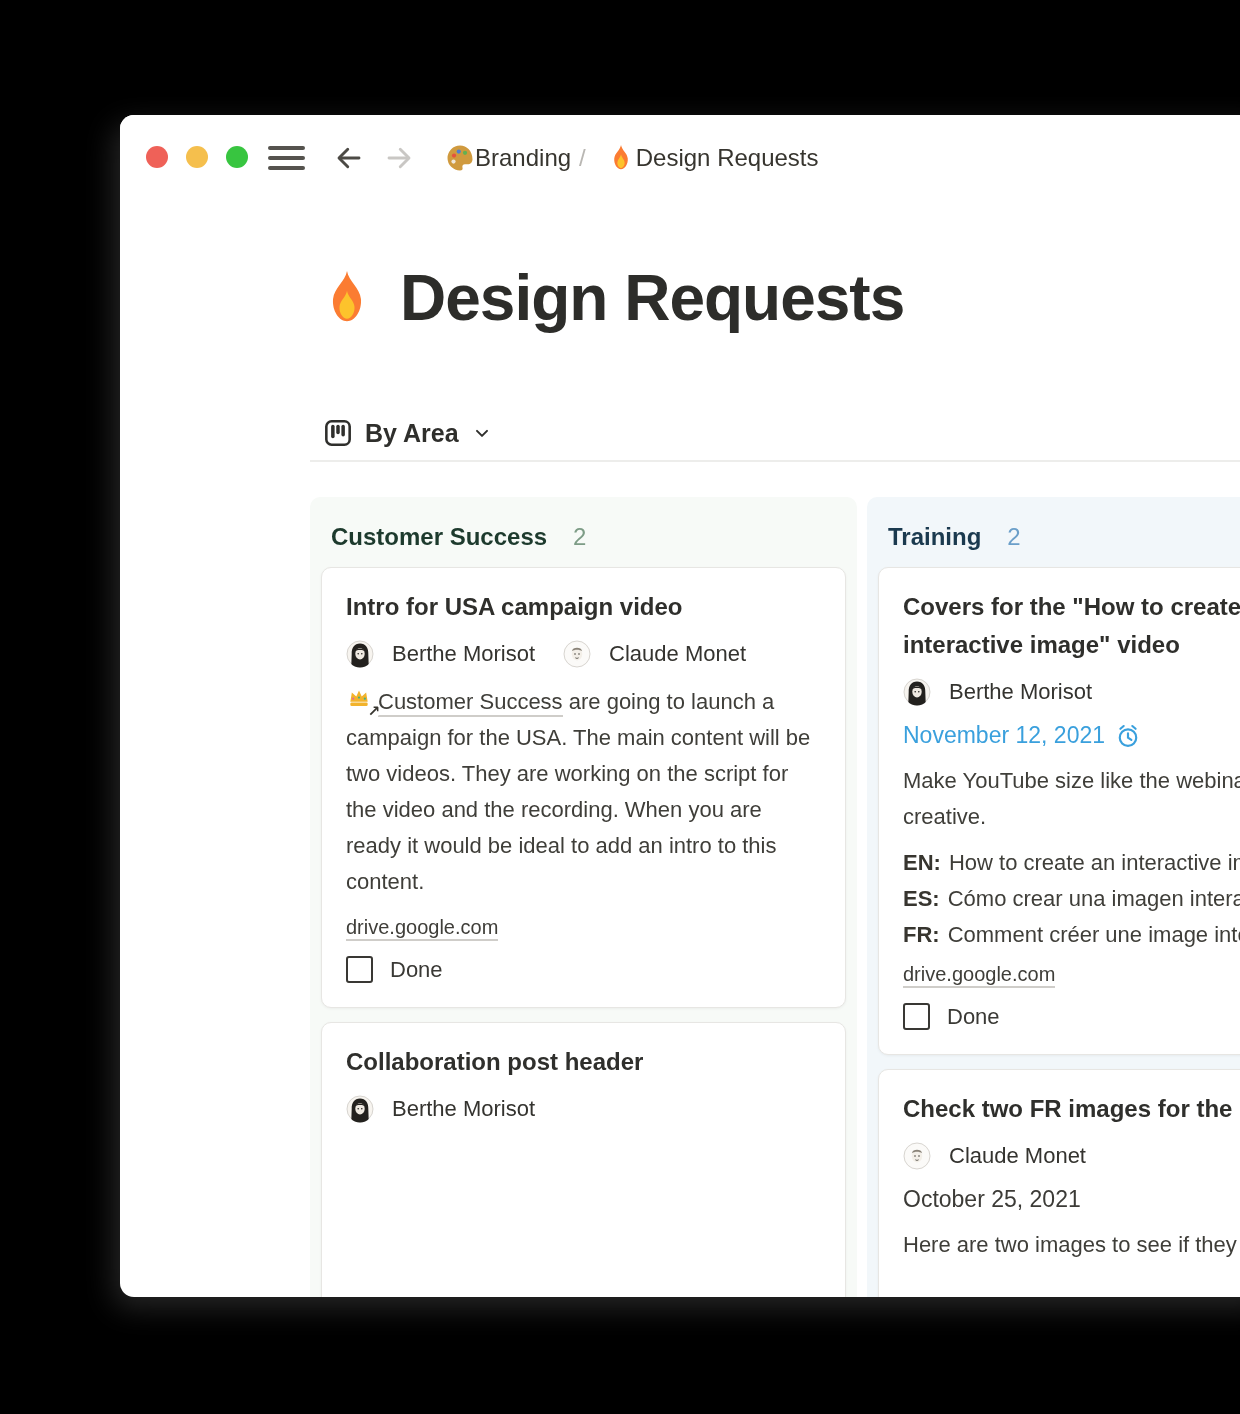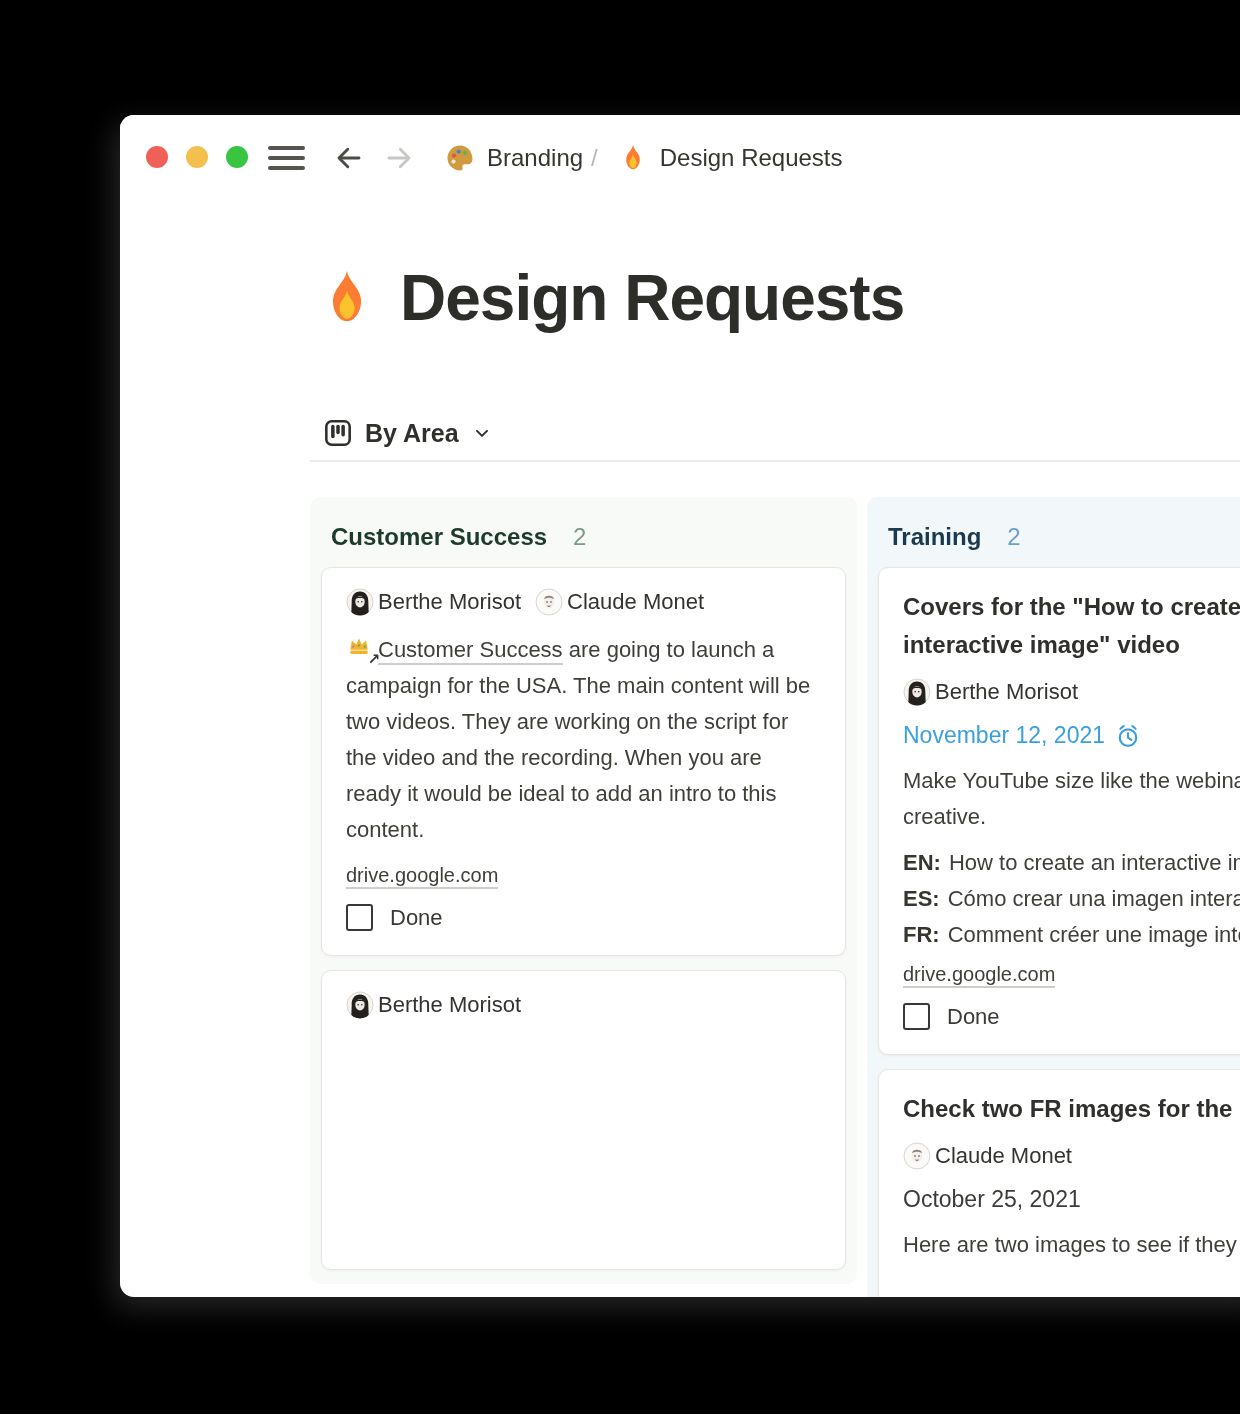--- a/index.html
+++ b/index.html
@@ -13,21 +13,21 @@
   .titlebar { position:absolute; left:0; top:0; right:0; height:86px; background:#fff; }
   .lights { position:absolute; left:26px; top:31px; display:flex; gap:18px; }
   .light { width:22px; height:22px; border-radius:50%; }
   .light.red { background:#ef6158; }
   .light.yellow { background:#f5bf4d; }
   .light.green { background:#38c540; }
   .nav { position:absolute; left:148px; top:23px; height:40px; display:flex; align-items:center; }
   .burger { width:37px; height:28px; display:flex; flex-direction:column; justify-content:space-between; padding:2px 0; margin-right:26px; cursor:pointer; }
   .burger span { display:block; height:4px; border-radius:2px; background:#55534e; }
   .navarrow { width:36px; height:36px; margin-right:14px; display:flex; align-items:center; justify-content:center; }
-  .crumb { display:flex; align-items:center; gap:12px; margin-left:14px; font-size:24px; color:#37352f; }
+  .crumb { display:flex; align-items:center; margin-left:14px; font-size:24px; color:#37352f; }
   .crumb-sep { margin:0 6px 0 8px; color:#b9b7b3; font-size:24px; }
   .emoji-s { width:30px; height:30px; display:inline-block; }
 
   
   .page-title { position:absolute; left:196px; top:146px; display:flex; align-items:center; gap:22px; }
   .page-title .flame { width:62px; height:62px; }
   .page-title h1 { font-size:64px; font-weight:700; color:#2d2d2a; letter-spacing:-1px; }
   .view-row { position:absolute; left:204px; top:304px; display:flex; gap:13px; cursor:pointer; }
   .view-row .boardicon { width:28px; height:28px; }
   .view-row .vlabel { font-size:25px; font-weight:600; color:#2f2f2c; }
@@ -45,21 +45,21 @@
   .tr .col-name { color:#1b3a4f; }
   .col-count { font-size:24px; margin-left:26px; }
   .cs .col-count { color:#7d9c86; }
   .tr .col-count { color:#6b9fc9; }
   .cardstack { display:flex; flex-direction:column; gap:14px; }
   .card { background:#fff; border:1px solid #e7e6e3; border-radius:10px;
     box-shadow:0 1px 3px rgba(20,20,20,0.05); padding:20px 24px 24px 24px; cursor:pointer; }
   .card.cut { min-height:300px; }
   .card-title { font-size:24px; font-weight:600; color:#2f2f2c; line-height:38px; margin-bottom:14px; }
   .nowrap { white-space:nowrap; overflow:visible; display:block; }
-  .people { display:flex; align-items:center; gap:4px; margin-bottom:16px;text-align:right; }
+  .people { display:flex; align-items:center; gap:18px; margin-bottom:16px;text-align:right; }
   .people .name { font-size:22px; color:#34332f; }
   .people .name + .avatar { margin-left:10px; }
   .avatar { width:28px; height:28px; flex:none; }
   .daterow { display:flex; align-items:center; gap:10px; margin-bottom:14px; font-size:23px; }
   .daterow.blue { color:#3aa0dd; }
   .daterow.dark { color:#3c3b37; }
   .alarm { width:26px; height:26px; }
   .card-body { font-size:22px; line-height:36px; color:#3f3e39; margin-bottom:10px; }
   .mention-wrap { position:relative; display:inline-block; width:32px; height:24px; vertical-align:-3px; }
   .mention-wrap svg.crown { width:26px; height:26px; position:absolute; left:0; top:-3px; }
@@ -150,20 +150,21 @@
   <div class="board">
 
     <div class="col cs">
       <div class="col-header">
         <span class="col-name">Customer Success</span>
         <span class="col-count">2</span>
       </div>
       <div class="cardstack">
 
         <div class="card">
+          <div class="card-title">Intro for USA campaign video</div>
           <div class="people">
             <svg class="avatar" viewBox="0 0 28 28">
               <defs>
                   <clipPath id="avA">
                     <circle cx="14" cy="14" r="13.4"></circle>
                   </clipPath>
                 </defs>
               <circle cx="14" cy="14" r="13" fill="#f7f4ef" stroke="#d8d5d0"></circle>
               <g clip-path="url(#avA)">
                 <path d="M14 3.6c-5.6 0-8.6 4.6-8.3 10.2L5.2 28h17.6l-.5-14.2C22.6 8.2 19.6 3.6 14 3.6z" fill="#23211e"></path>
@@ -194,20 +195,21 @@
           <div class="linkrow">
             <a class="u-link">drive.google.com</a>
           </div>
           <div class="checkrow">
             <span class="checkbox"></span>
             <span class="checklabel">Done</span>
           </div>
         </div>
 
         <div class="card cut">
+          <div class="card-title">Collaboration post header</div>
           <div class="people">
             <svg class="avatar" viewBox="0 0 28 28">
               <defs>
                   <clipPath id="avB">
                     <circle cx="14" cy="14" r="13.4"></circle>
                   </clipPath>
                 </defs>
               <circle cx="14" cy="14" r="13" fill="#f7f4ef" stroke="#d8d5d0"></circle>
               <g clip-path="url(#avB)">
                 <path d="M14 3.6c-5.6 0-8.6 4.6-8.3 10.2L5.2 28h17.6l-.5-14.2C22.6 8.2 19.6 3.6 14 3.6z" fill="#23211e"></path>

